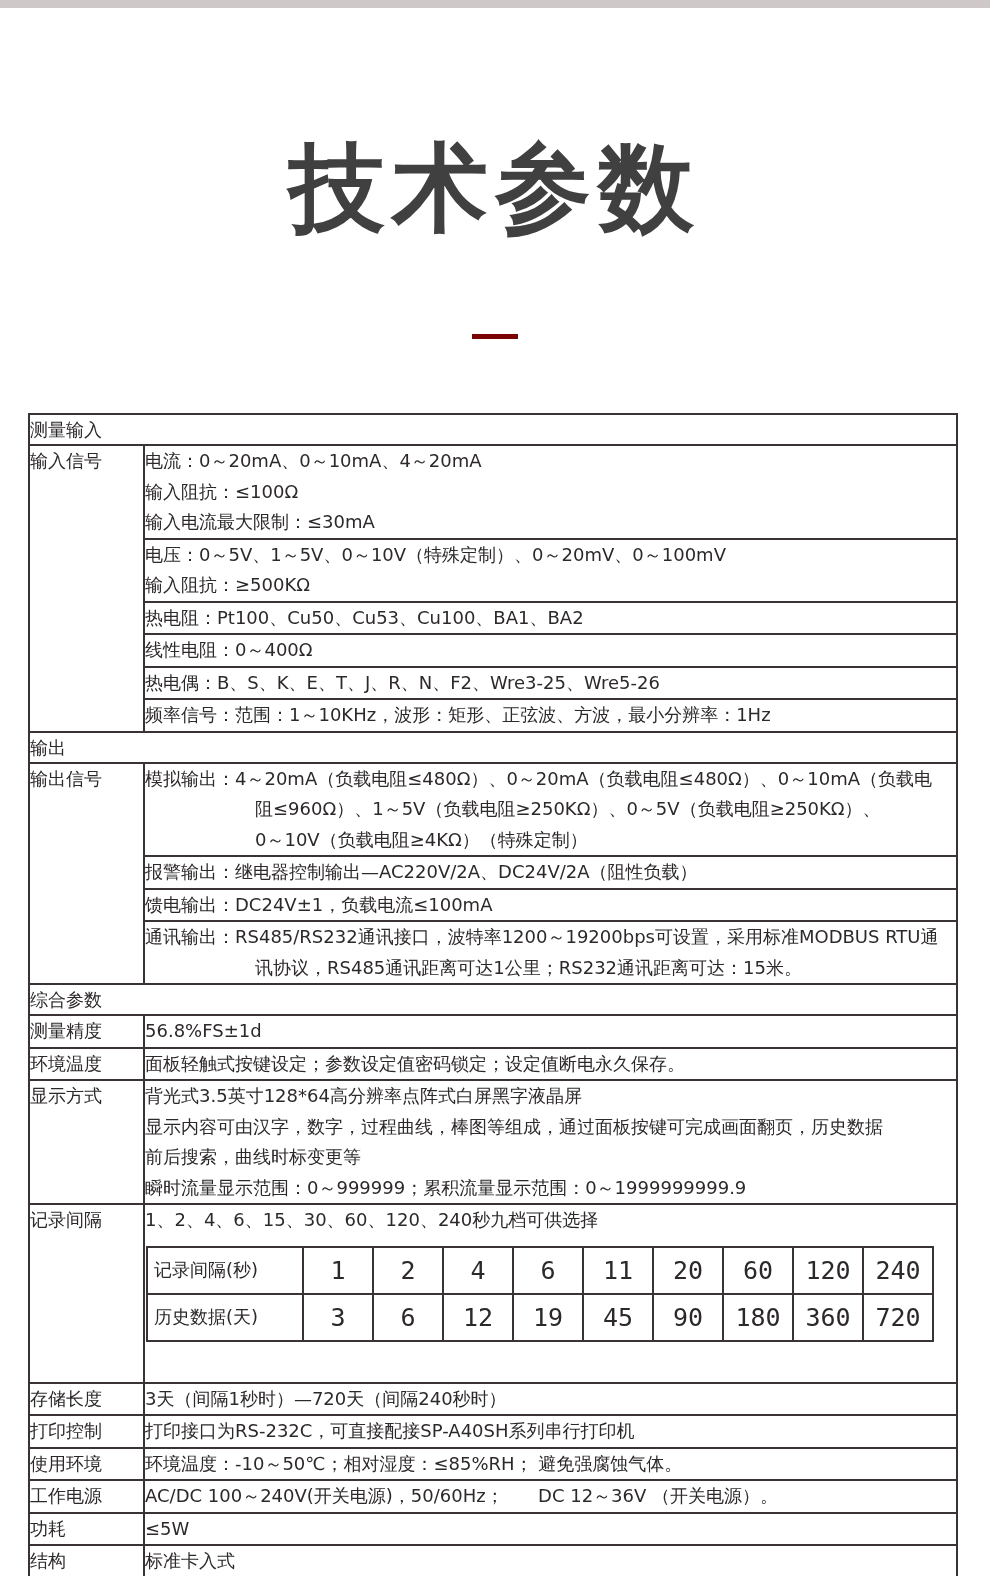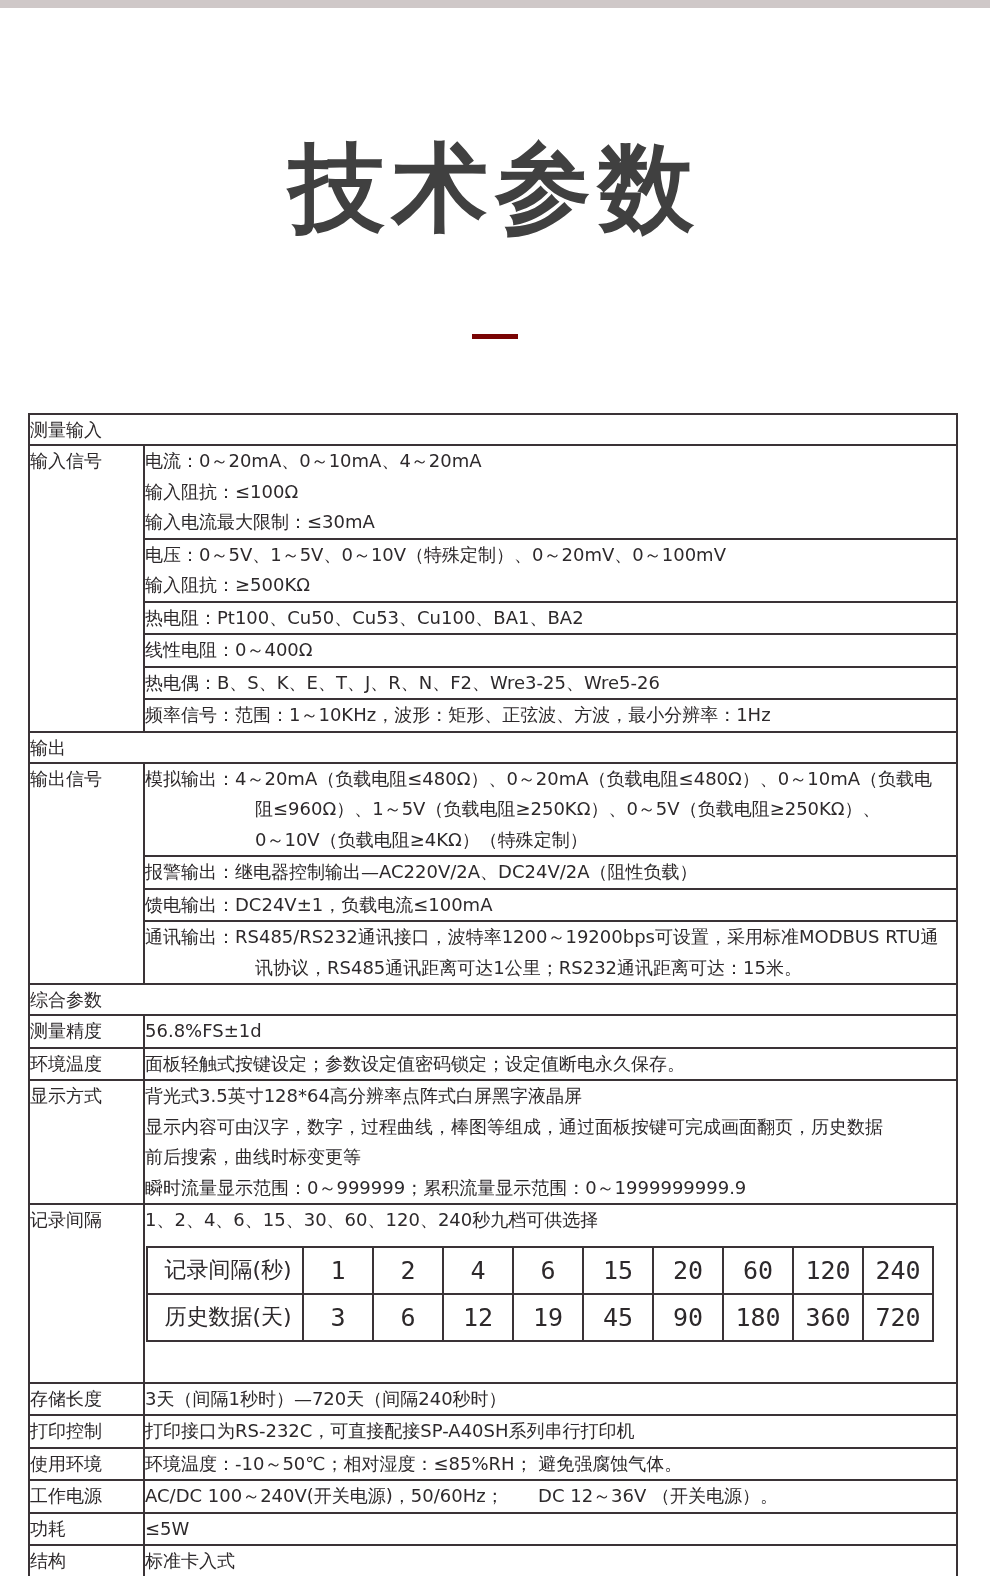--- a/index.html
+++ b/index.html
@@ -33,21 +33,21 @@
   .ln{line-height:30.5px;white-space:pre-wrap;}
   .ln.ind{padding-left:110px;}
   table.inner{
     border-collapse:collapse;table-layout:fixed;
     width:788px;margin:10px 0 40px 1px;
   }
   table.inner td{
     border:2px solid #3a3336;height:45px;
     vertical-align:middle;padding:0;
   }
-  td.ilbl{width:148px;font-size:22px;padding:0 0 0 6px !important;vertical-align:middle;text-align:center;}
+  td.ilbl{width:148px;font-size:18px;padding:0 0 0 6px !important;vertical-align:middle;}
   td.inum{text-align:center;font-size:25px;font-family:"DejaVu Sans Mono","Liberation Mono",monospace;}
 </style>
 </head>
 <body>
 
 <div class="topbar"></div>
 
 <h1 class="title">技术参数</h1>
 
 <div class="divider"></div>
@@ -159,21 +159,21 @@
     <td class="val">
       <div class="ln">1、2、4、6、15、30、60、120、240秒九档可供选择</div>
       <table class="inner">
         <tbody>
         <tr>
           <td class="ilbl">记录间隔(秒)</td>
           <td class="inum">1</td>
           <td class="inum">2</td>
           <td class="inum">4</td>
           <td class="inum">6</td>
-          <td class="inum">15</td>
+          <td class="inum">11</td>
           <td class="inum">20</td>
           <td class="inum">60</td>
           <td class="inum">120</td>
           <td class="inum">240</td>
         </tr>
         <tr>
           <td class="ilbl">历史数据(天)</td>
           <td class="inum">3</td>
           <td class="inum">6</td>
           <td class="inum">12</td>

